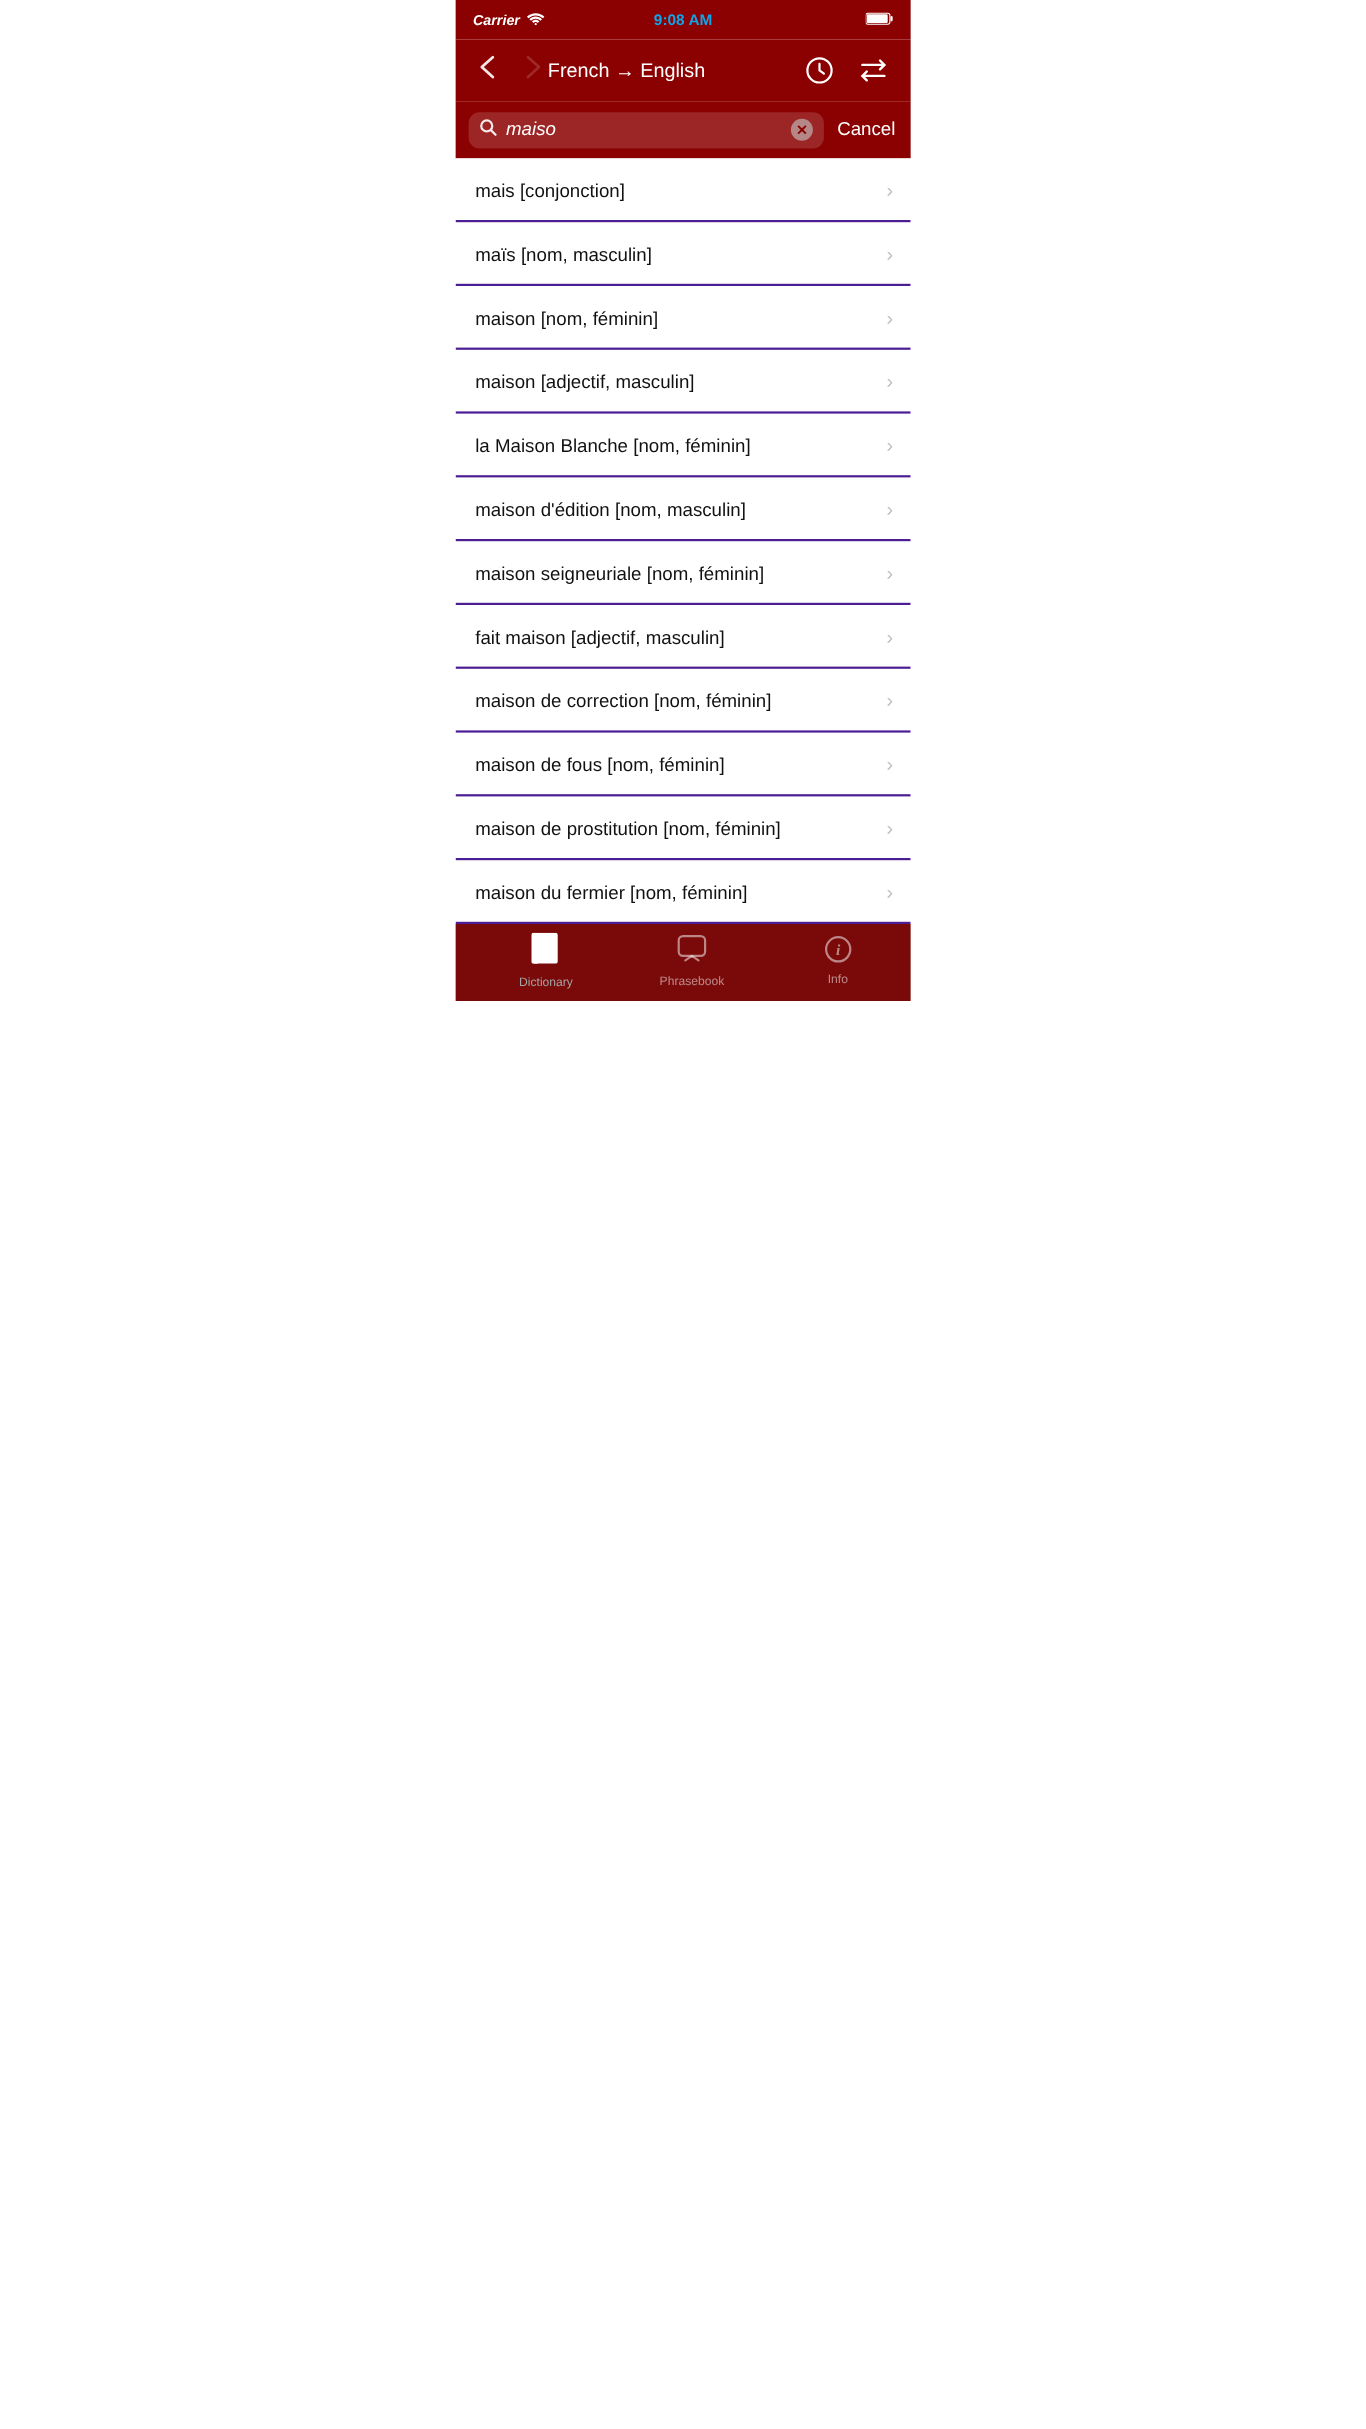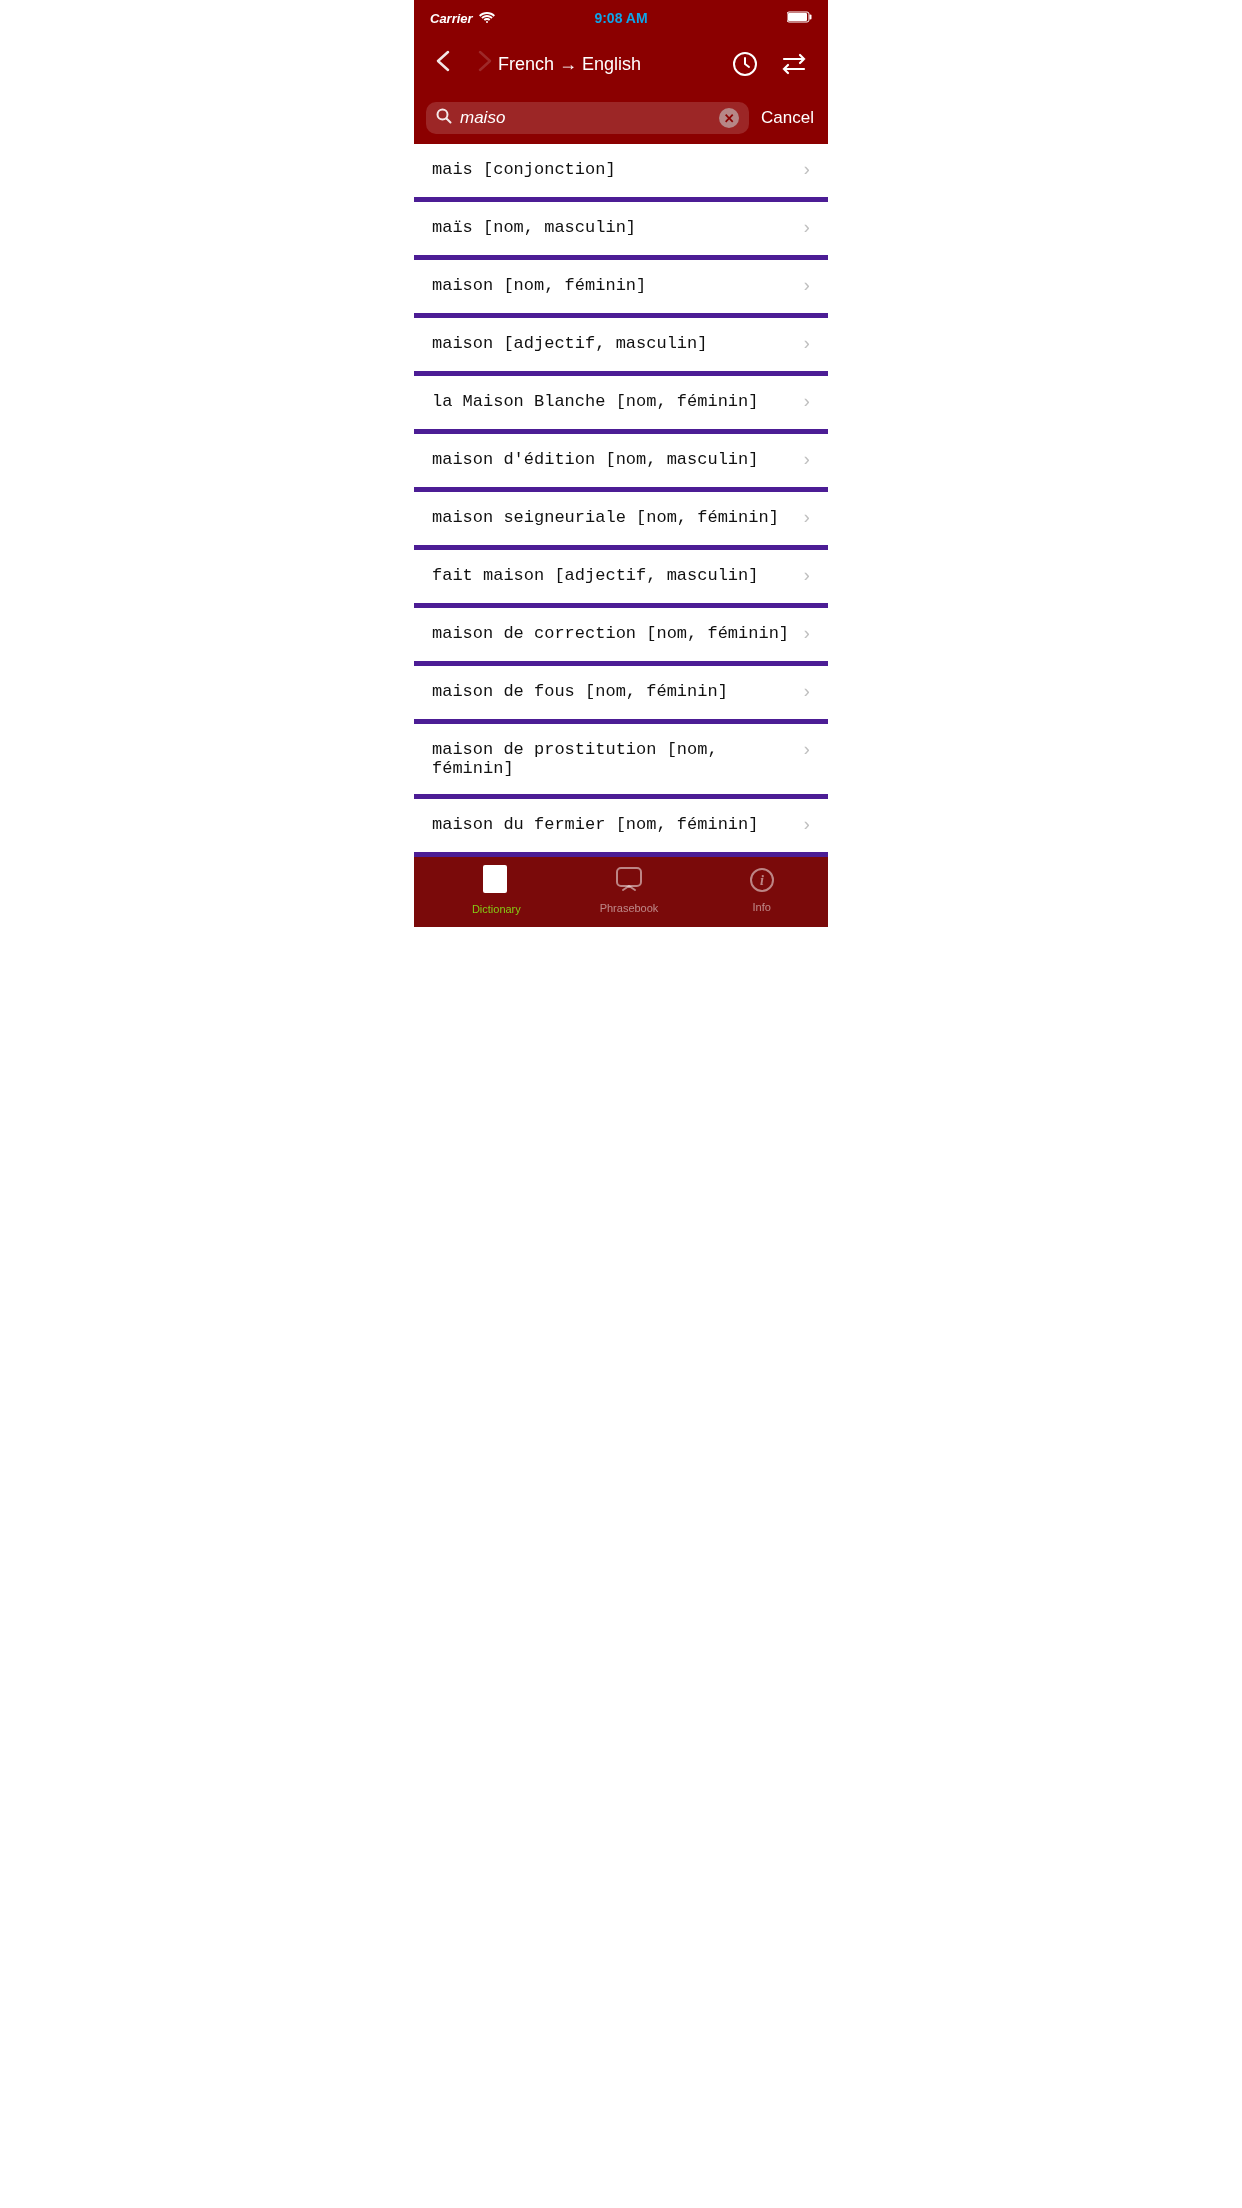--- a/index.html
+++ b/index.html
@@ -185,27 +185,26 @@
 
     
     .results-list {
       background: white;
       flex: 1;
       overflow-y: auto;
     }
 
     .result-item {
       display: flex;
-      align-items: flex-start;
+      align-items: flex-end;
       justify-content: space-between;
       padding: 16px 16px 16px 18px;
-      border-bottom: 5px solid #4c1d95;
+      border-bottom: 2px solid #4c1d95;
       cursor: pointer;
       min-height: 58px;
-      font-family: Liberation Mono, monospace;
     }
 
     .result-text {
       font-size: 17px;
       color: #111;
       flex: 1;
     }
 
     .chevron-right {
       color: #c0c0c0;
@@ -228,21 +227,21 @@
       flex-direction: column;
       align-items: center;
       justify-content: center;
       gap: 4px;
       cursor: pointer;
       color: rgba(255,255,255,0.5);
       padding-bottom: 4px;
     }
 
     .tab-item.active {
-      color: #84cc16;
+      color: #a3a3a3;
       margin-left: 16px;
     }
 
     .tab-label {
       font-size: 11px;
       font-weight: 400;
     }
 
     .tab-item.active .tab-label {
       font-weight: 500;

